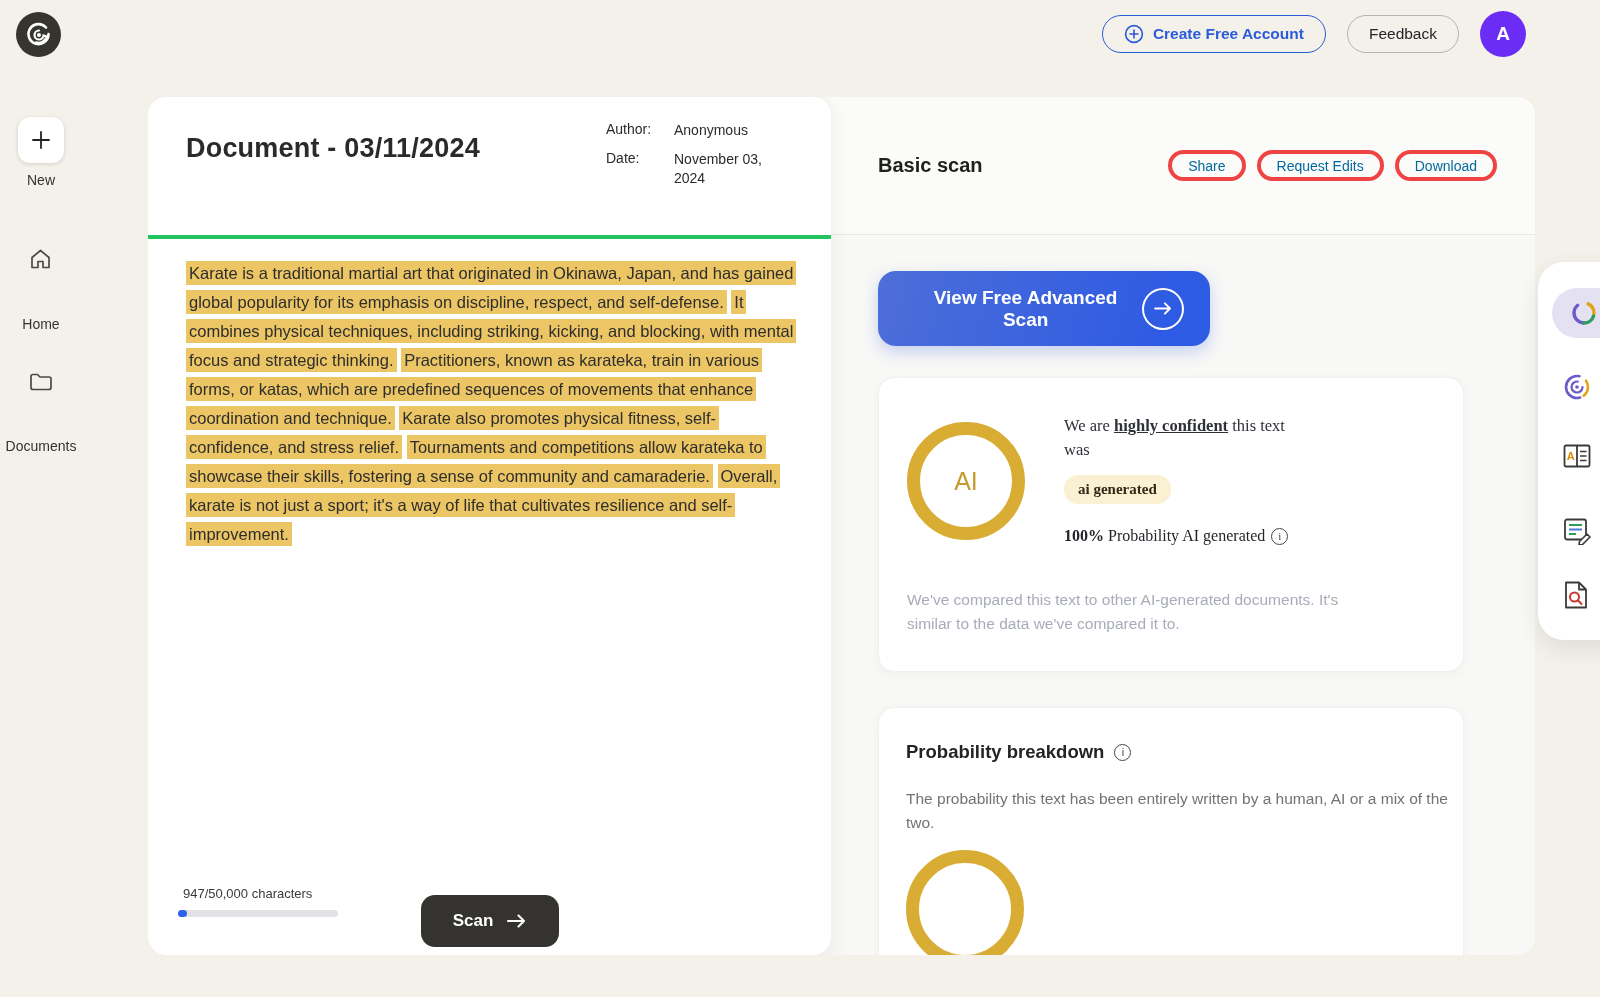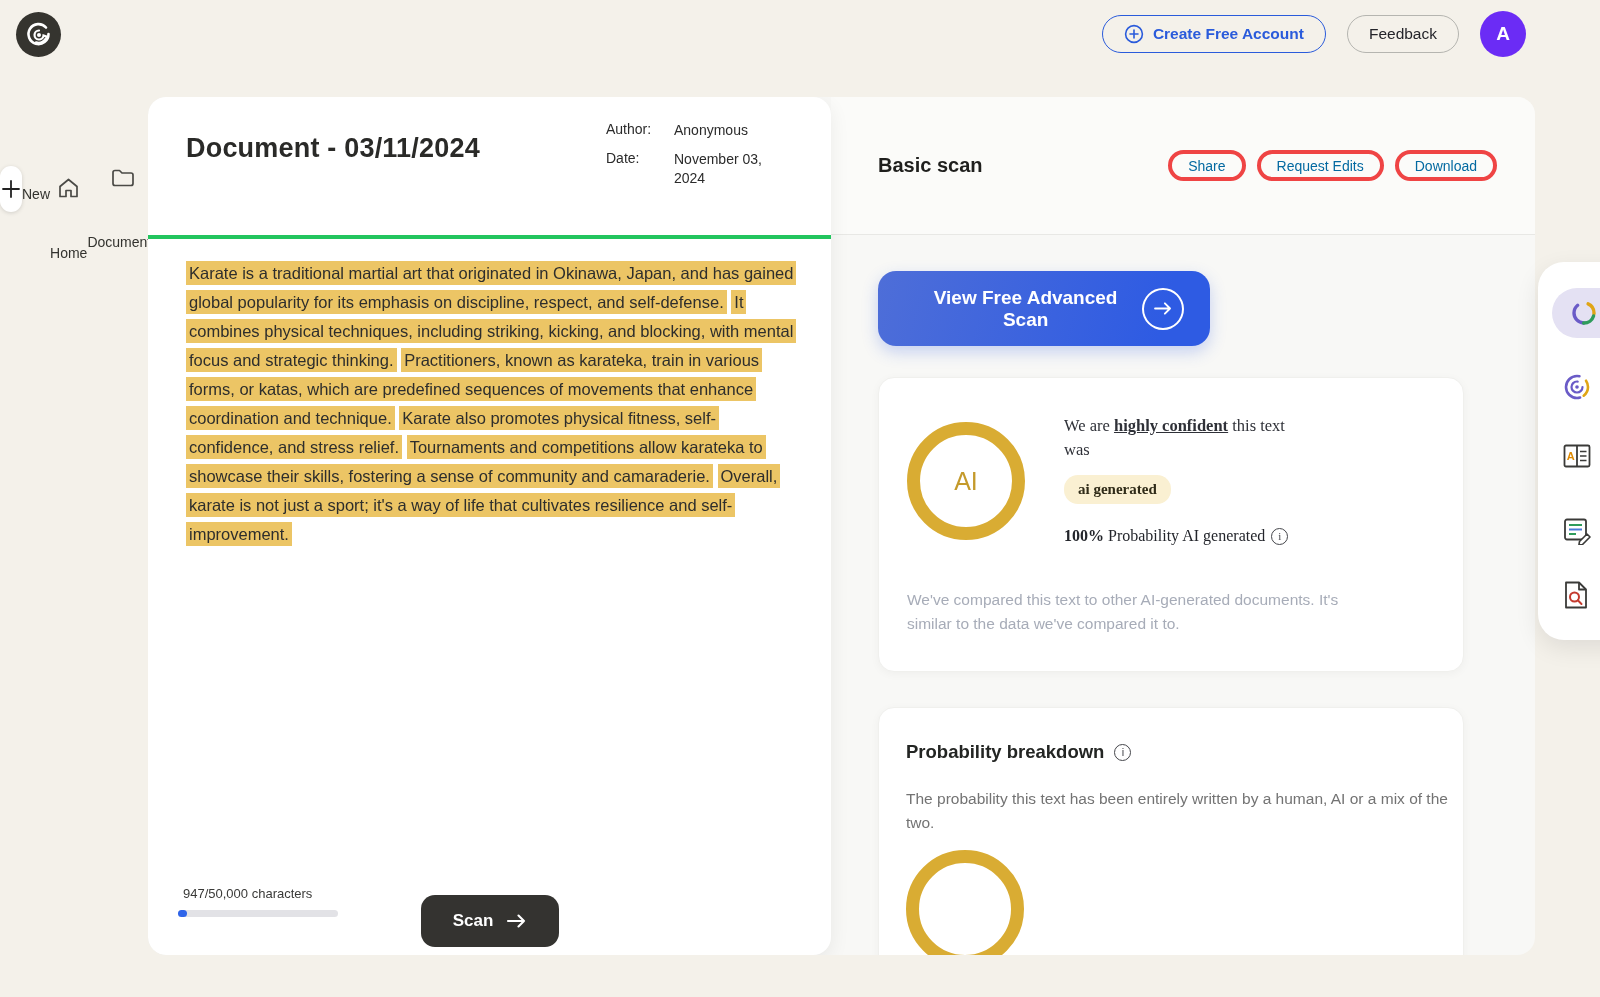--- a/index.html
+++ b/index.html
@@ -35,21 +35,21 @@
   .avatar {
     width:46px; height:46px; border-radius:50%;
     background:var(--avatar-purple,#6B2CF5);
     color:#fff; font-weight:700; font-size:19px;
     display:flex; align-items:center; justify-content:center;
   }
 
   
   .sidebar {
     position:absolute; left:0; top:117px; width:82px;
-    display:flex; align-items:center;
+    display:flex; flex-direction:column; align-items:center;
   }
   .new-btn {
     width:46px; height:46px; border-radius:12px; background:#fff;
     border:none; box-shadow:0 1px 4px rgba(0,0,0,.14);
     display:flex; align-items:center; justify-content:center; cursor:pointer;
   }
   .side-label { font-size:14px; color:#33332F; margin-top:9px; }
   .side-item { display:flex; flex-direction:column; align-items:center; cursor:pointer;gap:39px; }
   .side-item .side-label { margin-top:7px; }
   .mt-home { margin-top:60px; }

